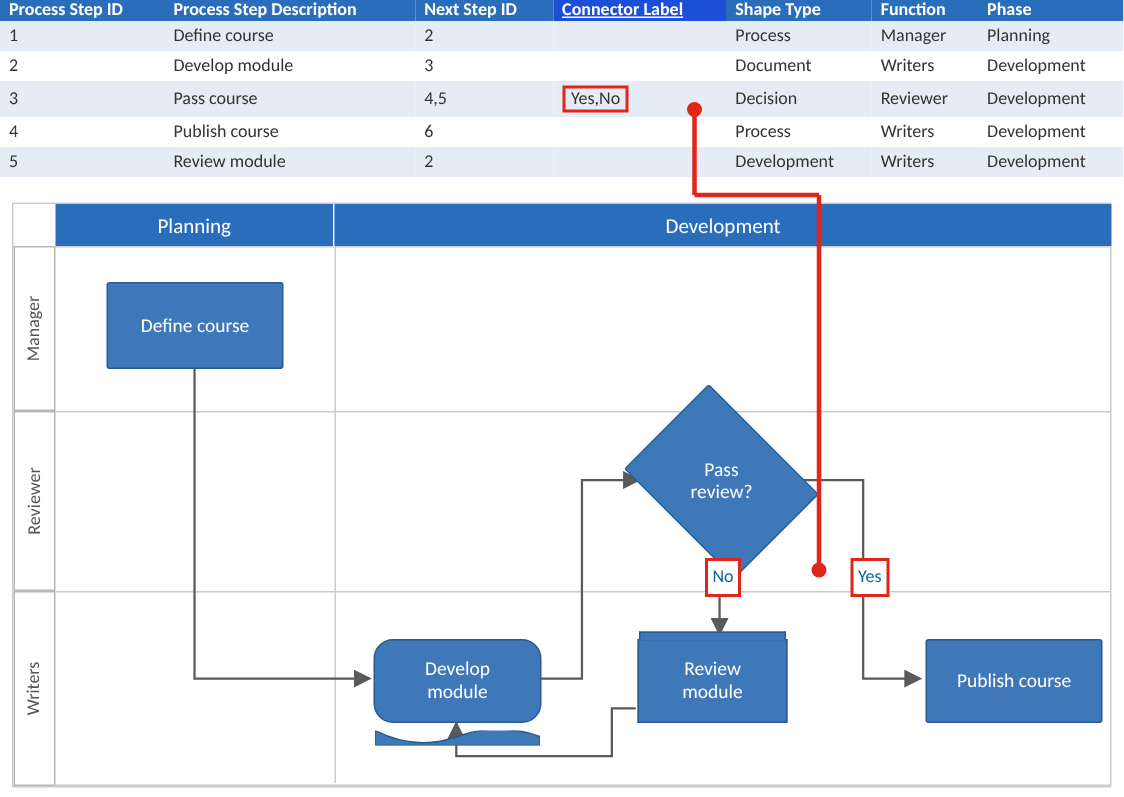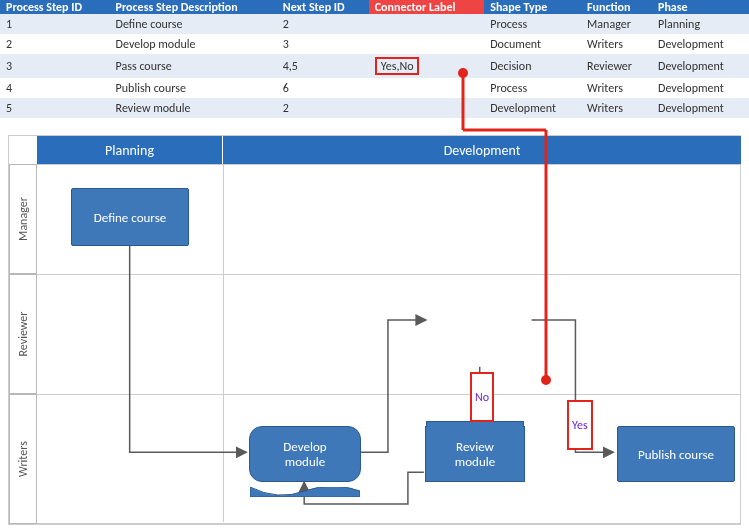--- a/index.html
+++ b/index.html
@@ -1,21 +1,21 @@
 <!DOCTYPE html>
 <html><head>
 <meta charset="utf-8">
 <style>
   * { box-sizing: border-box; margin: 0; padding: 0; }
   body { font-family: Calibri, Arial, sans-serif; font-size: 12px; width: 749px; height: 531px; background: #fff; position: relative; }
 
   
   .tbl { width: 100%; border-collapse: collapse; }
   .tbl th { background: #2a6dba; color: #fff; text-align: left; padding: 0 6px; font-weight: bold; font-size: 12px; }
-  .tbl th.hl { background: #ef4444; color: #fff; }
+  .tbl th.hl { background: #1d4ed8; color: #fff; text-decoration: underline; }
   .tbl td { padding: 3px 6px; font-size: 12px; color: #333; }
   .tbl tr.odd td { background: #e6ecf5; }
   .tbl tr.even td { background: #fff; }
   .redbox-cell { display:inline-block; border: 2.5px solid #e1251b; padding: 0 4px; text-align: center; }
 
   
   .diagram { position: absolute; left: 8px; top: 135px; width: 733px; height: 390px; border: 1px solid #ccc; }
   .phase-header { position: absolute; top: 0; height: 28px; background: #2a6dba; color: #fff; display: flex; align-items: center; justify-content: center; font-size: 14px; border-right: 1px solid #fff; }
   .phase1 { left: 28px; width: 186px; }
   .phase2 { left: 214px; width: 519px; }
@@ -51,24 +51,24 @@
   .diamond-wrap { position:absolute; left:420px; top:138px; width:104px; height:94px; }
   .diamond { width:100%; height:100%; background:#3e78b8; border:1px solid #2a5a8f; transform: rotate(45deg) scaleY(0.85); border-radius:2px;}
   .diamond-text { position:absolute; inset:0; display:flex; align-items:center; justify-content:center; color:#fff; font-size:13px; text-align:center; }
 
   
   .conn { position:absolute; left:0; top:0; width:100%; height:100%; pointer-events:none; }
   .conn line, .conn polyline { stroke:#5a5a5a; stroke-width:1.5; fill:none; }
   .conn .arrow { fill:#5a5a5a; }
 
   
-  .cond { position:absolute; font-size:12px; color:#6d28d9; background:#fff; padding:16px 3px; }
+  .cond { position:absolute; font-size:12px; color:#0369a1; background:#fff; padding:4px 3px; }
   .cond.red { border:2.5px solid #e1251b; }
   .c-no { left:461px; top:236px; }
-  .c-yes { left:558px; top:236px;margin-top:28px; }
+  .c-yes { left:558px; top:236px; }
 
   
   .red-overlay { position:absolute; left:0; top:0; width:749px; height:531px; pointer-events:none; }
   .red-overlay line { stroke:#e1251b; stroke-width:3; }
   .red-overlay circle { fill:#e1251b; }
 </style>
 </head>
 <body>
 
 <table class="tbl">
@@ -186,20 +186,25 @@
   <div class="shape s-review" style="white-space:pre-line;">
     <div class="sub-bar"></div>
     <span>Review
 module</span>
   </div>
 
   <div class="shape process s-publish">
       <span>Publish course</span>
     </div>
 
+  <div class="diamond-wrap">
+    <div class="diamond"></div>
+    <div class="diamond-text" style="white-space:pre-line;">Pass
+review?</div>
+  </div>
 
   <div class="cond red c-no">No</div>
   <div class="cond red c-yes">Yes</div>
 </div>
 
 <svg class="red-overlay" viewBox="0 0 749 531" preserveAspectRatio="none">
   <circle cx="463" cy="73" r="5"></circle>
   <line x1="463" y1="73" x2="463" y2="130"></line>
   <line x1="463" y1="130" x2="546" y2="130"></line>
   <line x1="546" y1="130" x2="546" y2="380"></line>

